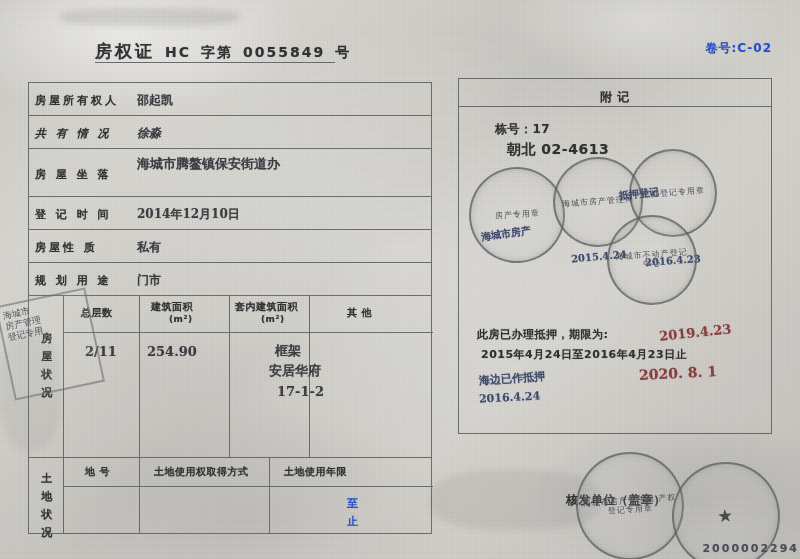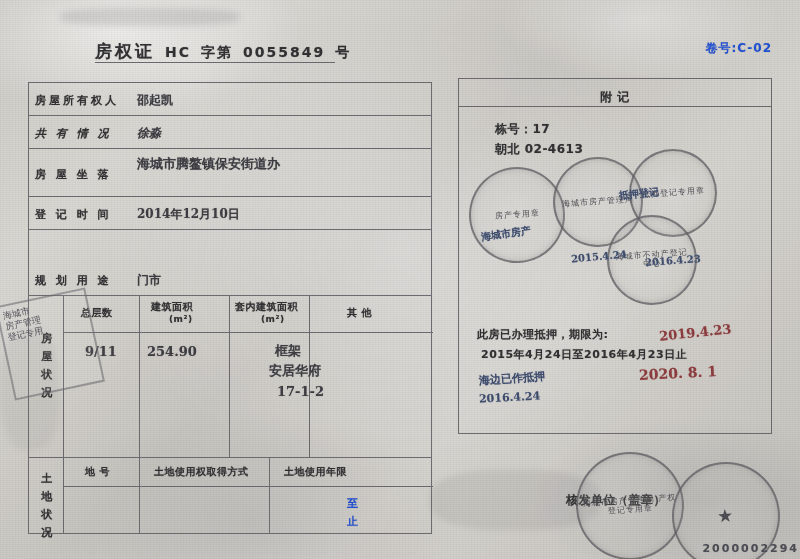--- a/index.html
+++ b/index.html
@@ -161,20 +161,24 @@
     <div class="lrow" style="top:66px;height:48px;">
       <span class="lbl ink" style="top:18px;">房 屋 坐 落</span>
       <span class="val hand" style="left:108px;top:6px;font-size:13px;">海城市腾鳌镇保安街道办</span>
     </div>
 
     <div class="lrow" style="top:114px;height:33px;">
       <span class="lbl ink" style="top:10px;">登 记 时 间</span>
       <span class="val hand" style="left:108px;top:9px;">2014年12月10日</span>
     </div>
 
+    <div class="lrow" style="top:147px;height:33px;">
+      <span class="lbl ink" style="top:10px;">房屋性 质</span>
+      <span class="val hand" style="left:108px;top:9px;">私有</span>
+    </div>
 
     <div class="lrow" style="top:180px;height:33px;">
       <span class="lbl ink" style="top:10px;">规 划 用 途</span>
       <span class="val hand" style="left:108px;top:9px;">门市</span>
     </div>
 
     <div class="lrow" style="top:213px;height:162px;border-bottom:1px solid #6a6a6e;">
 
       <div class="vsep" style="left:34px;"></div>
       <div class="ink" style="position:absolute;left:8px;top:34px;width:20px;font-size:11px;line-height:18px;text-align:center;">房<br>屋<br>状<br>况</div>
@@ -184,21 +188,21 @@
       <div class="vsep" style="left:200px;"></div>
       <div class="vsep" style="left:280px;"></div>
 
       <span class="ink" style="position:absolute;left:52px;top:10px;font-size:10px;">总层数</span>
       <span class="ink" style="position:absolute;left:122px;top:4px;font-size:10px;">建筑面积</span>
       <span class="ink" style="position:absolute;left:140px;top:18px;font-size:9px;">(m²)</span>
       <span class="ink" style="position:absolute;left:206px;top:4px;font-size:10px;">套内建筑面积</span>
       <span class="ink" style="position:absolute;left:232px;top:18px;font-size:9px;">(m²)</span>
       <span class="ink" style="position:absolute;left:318px;top:10px;font-size:10px;">其 他</span>
 
-      <span class="hand" style="position:absolute;left:56px;top:48px;font-size:13px;">9/11</span>
+      <span class="hand" style="position:absolute;left:56px;top:48px;font-size:13px;">2/11</span>
       <span class="hand" style="position:absolute;left:118px;top:48px;font-size:13px;">254.90</span>
       <span class="hand" style="position:absolute;left:212px;top:48px;font-size:13px;"></span>
       <span class="hand" style="position:absolute;left:246px;top:46px;font-size:13px;">框架</span>
       <span class="hand" style="position:absolute;left:240px;top:66px;font-size:13px;">安居华府</span>
       <span class="hand" style="position:absolute;left:248px;top:88px;font-size:13px;">17-1-2</span>
     </div>
 
     <div style="position:absolute;left:0;top:375px;height:76px;width:100%;">
       <div class="vsep" style="left:34px;"></div>
       <div class="ink" style="position:absolute;left:8px;top:12px;width:20px;font-size:11px;line-height:18px;text-align:center;">土<br>地<br>状<br>况</div>
@@ -219,21 +223,21 @@
   <div class="corner-stamp">
     海城市<br>房产管理<br>登记专用
   </div>
 
   <div id="annex-box">
     <div id="annex-title">
       <span class="ink">附 记</span>
     </div>
 
     <span class="ink" style="position:absolute;left:36px;top:42px;font-size:12px;">栋号：17</span>
-    <span class="ink" style="position:absolute;left:36px;top:62px;font-size:12px;">朝北 02-4613</span>
+    <span class="ink" style="position:absolute;left:48px;top:62px;font-size:14px;">朝北 02-4613</span>
 
     <span class="ink" style="position:absolute;left:18px;top:248px;font-size:11px;">此房已办理抵押，期限为:</span>
     <span class="ink" style="position:absolute;left:22px;top:268px;font-size:11px;">2015年4月24日至2016年4月23日止</span>
 
     <span class="hand-blue" style="position:absolute;left:20px;top:292px;font-size:11px;transform:rotate(-4deg);">海边已作抵押</span>
     <span class="hand-blue" style="position:absolute;left:20px;top:312px;font-size:11px;transform:rotate(-3deg);">2016.4.24</span>
     <span class="hand-red" style="position:absolute;left:200px;top:246px;font-size:13px;transform:rotate(-6deg);">2019.4.23</span>
     <span class="hand-red" style="position:absolute;left:180px;top:286px;font-size:14px;transform:rotate(-3deg);">2020. 8. 1</span>
 
     <div class="seal" style="left:10px;top:88px;width:92px;height:92px;">

